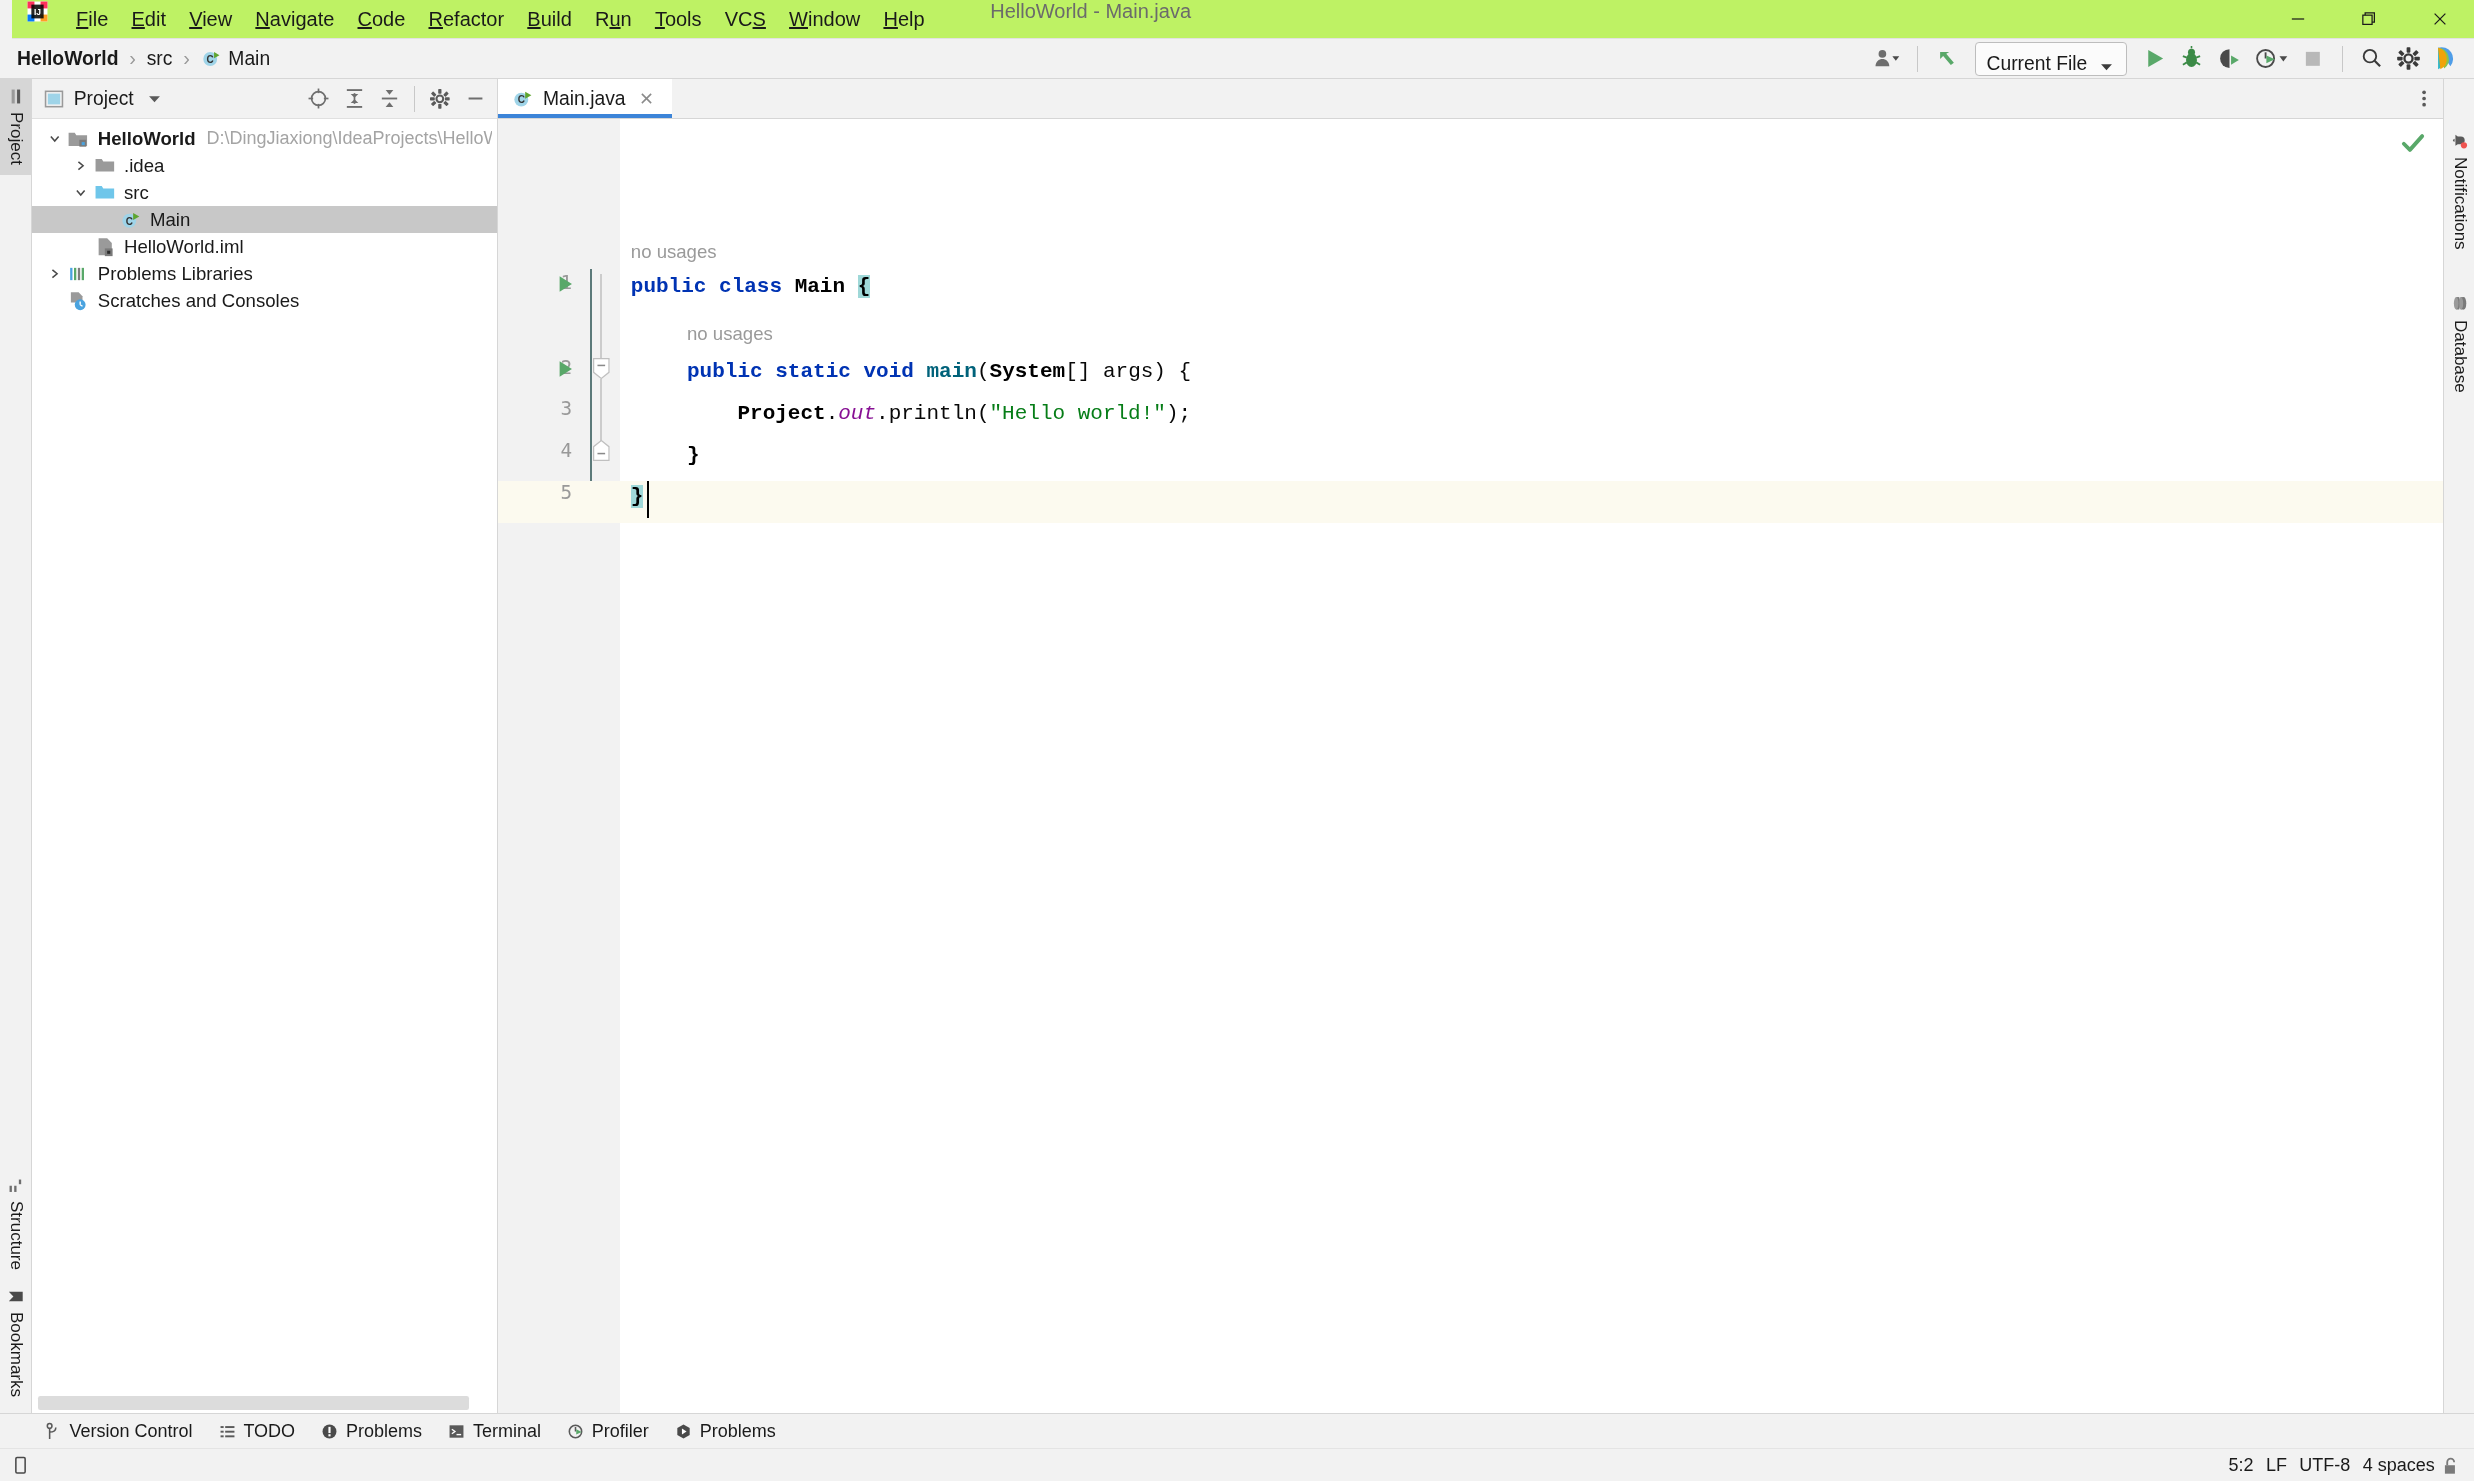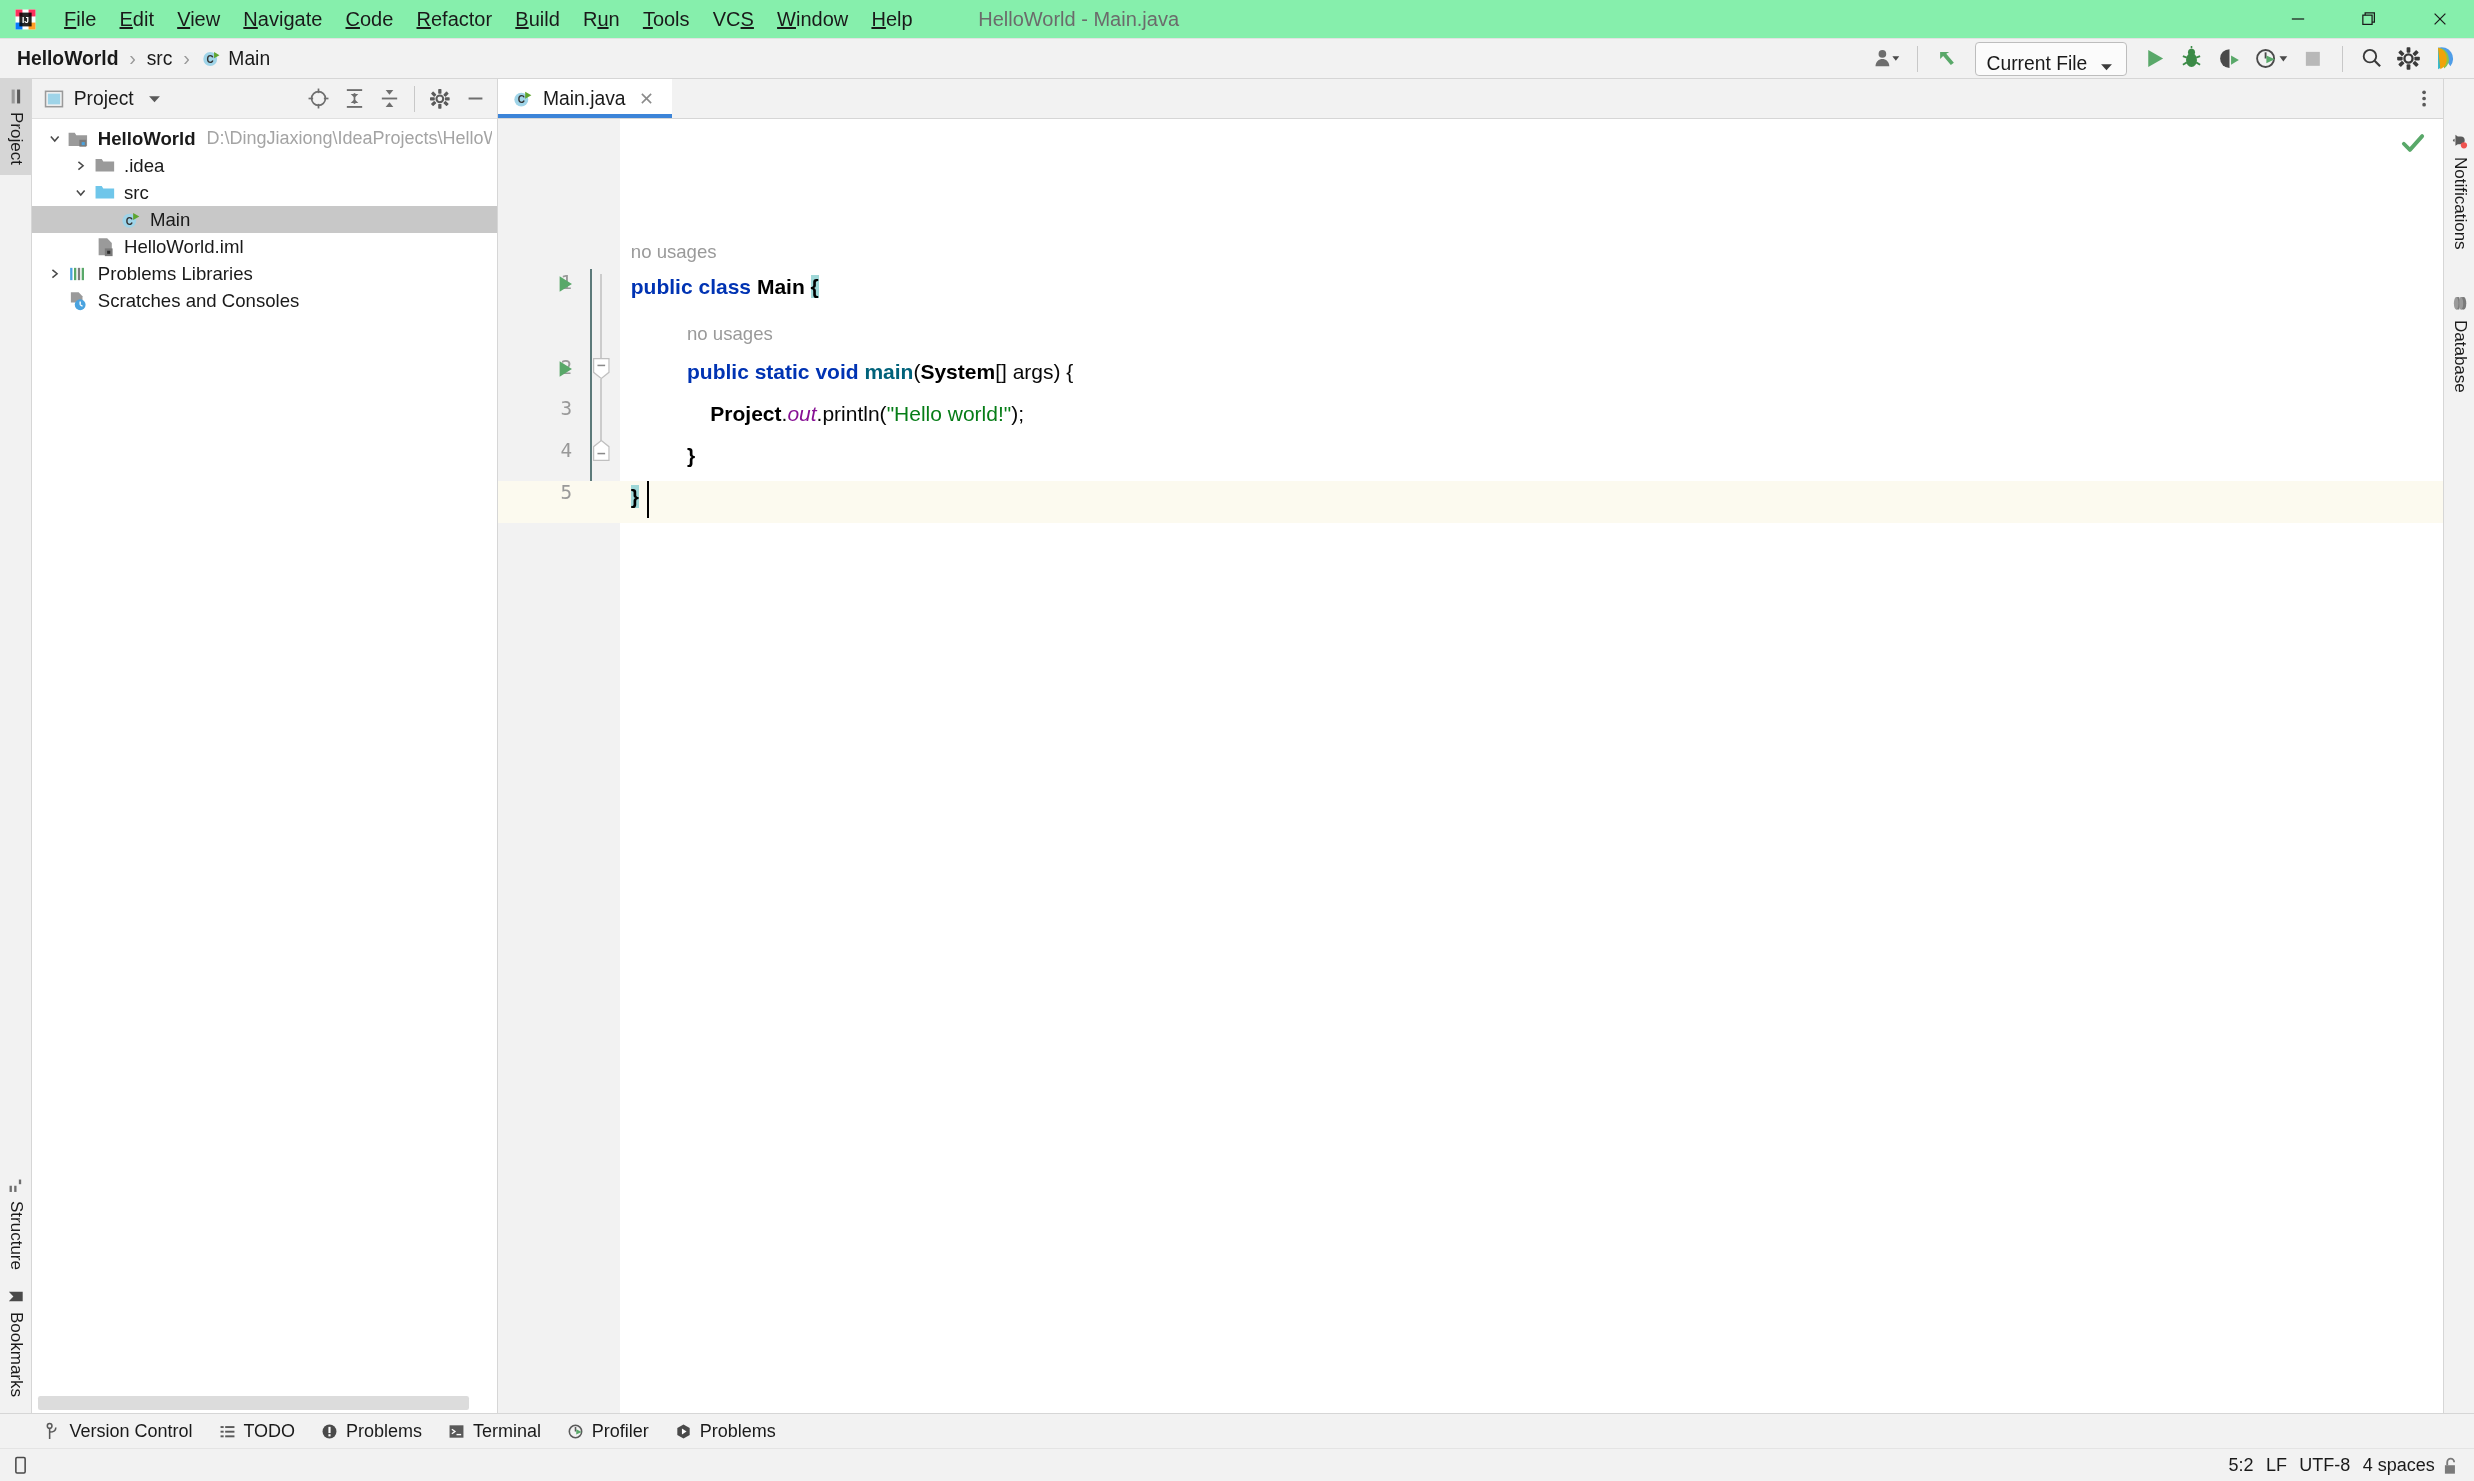--- a/index.html
+++ b/index.html
@@ -7,23 +7,23 @@
     width: 2475px; height: 1482px;
     font-family: "Liberation Sans", sans-serif;
     background: #f2f2f2;
     overflow: hidden;
     -webkit-font-smoothing: antialiased;
   }
   .app { width: 2475px; height: 1482px; display: flex; flex-direction: column; background:#f2f2f2; }
 
   
   .titlebar {
-    height: 39px; display:flex; align-items:center;
-    background:#86efac; border-bottom:0.8px solid #e2e2e2;
-    flex: 0 0 39px; position: relative;
+    height: 39px; display:flex; align-items:flex-start;
+    background:#bef264; border-bottom:0.8px solid #e2e2e2;
+    flex: 0 0 39px; position: relative; margin-left: 12px;
   }
   .ij-logo { width:23px; height:23px; margin-left:14px; margin-right:15.5px; position:relative; flex:0 0 auto; }
   .menu { display:flex; align-items:center; height:100%; }
   .menu-item {
     font-size:20px; color:#1a1a1a; padding:3.1px 11.6px; cursor:default; white-space:nowrap;
   }
   .menu-item .mn { text-decoration: underline; }
   .title-text {
     font-size:20px; color:#6b6b6b; margin-left:54px; white-space:nowrap;
   }
@@ -117,21 +117,21 @@
   .folding-strip { width:37px; flex:0 0 37px; background:#f2f2f2; position:relative; }
 
   .ln {
     position:absolute; right:0; width:85px; text-align:right; padding-right:10.8px;
     font-size:19.3px; color:#999999; font-family:"DejaVu Sans Mono", monospace;
   }
   .run-tri { position:absolute; left:57px; }
 
   .code-line {
     position:absolute; left:0; white-space:pre;
-    font-family:Liberation Sans, sans-serif; font-size:21px; line-height:42px;
+    font-family:Liberation Mono, monospace; font-size:21px; line-height:42px;
   }
   .hint { color:#9a9a9a; font-family:"Liberation Sans", sans-serif; font-size:18.6px; font-style:normal; }
   .kw { color:#0033b3; font-weight:bold; }
   .cls { color:#000000; font-weight:bold; }
   .plain { color:#080808; }
   .str { color:#067d17; }
   .field-static { color:#871094; font-style:italic; }
   .brace-hl { background:#9fd8d8; }
   .caret-line { position:absolute; left:0; right:0; background:#fcfaef; }
   .caret {

